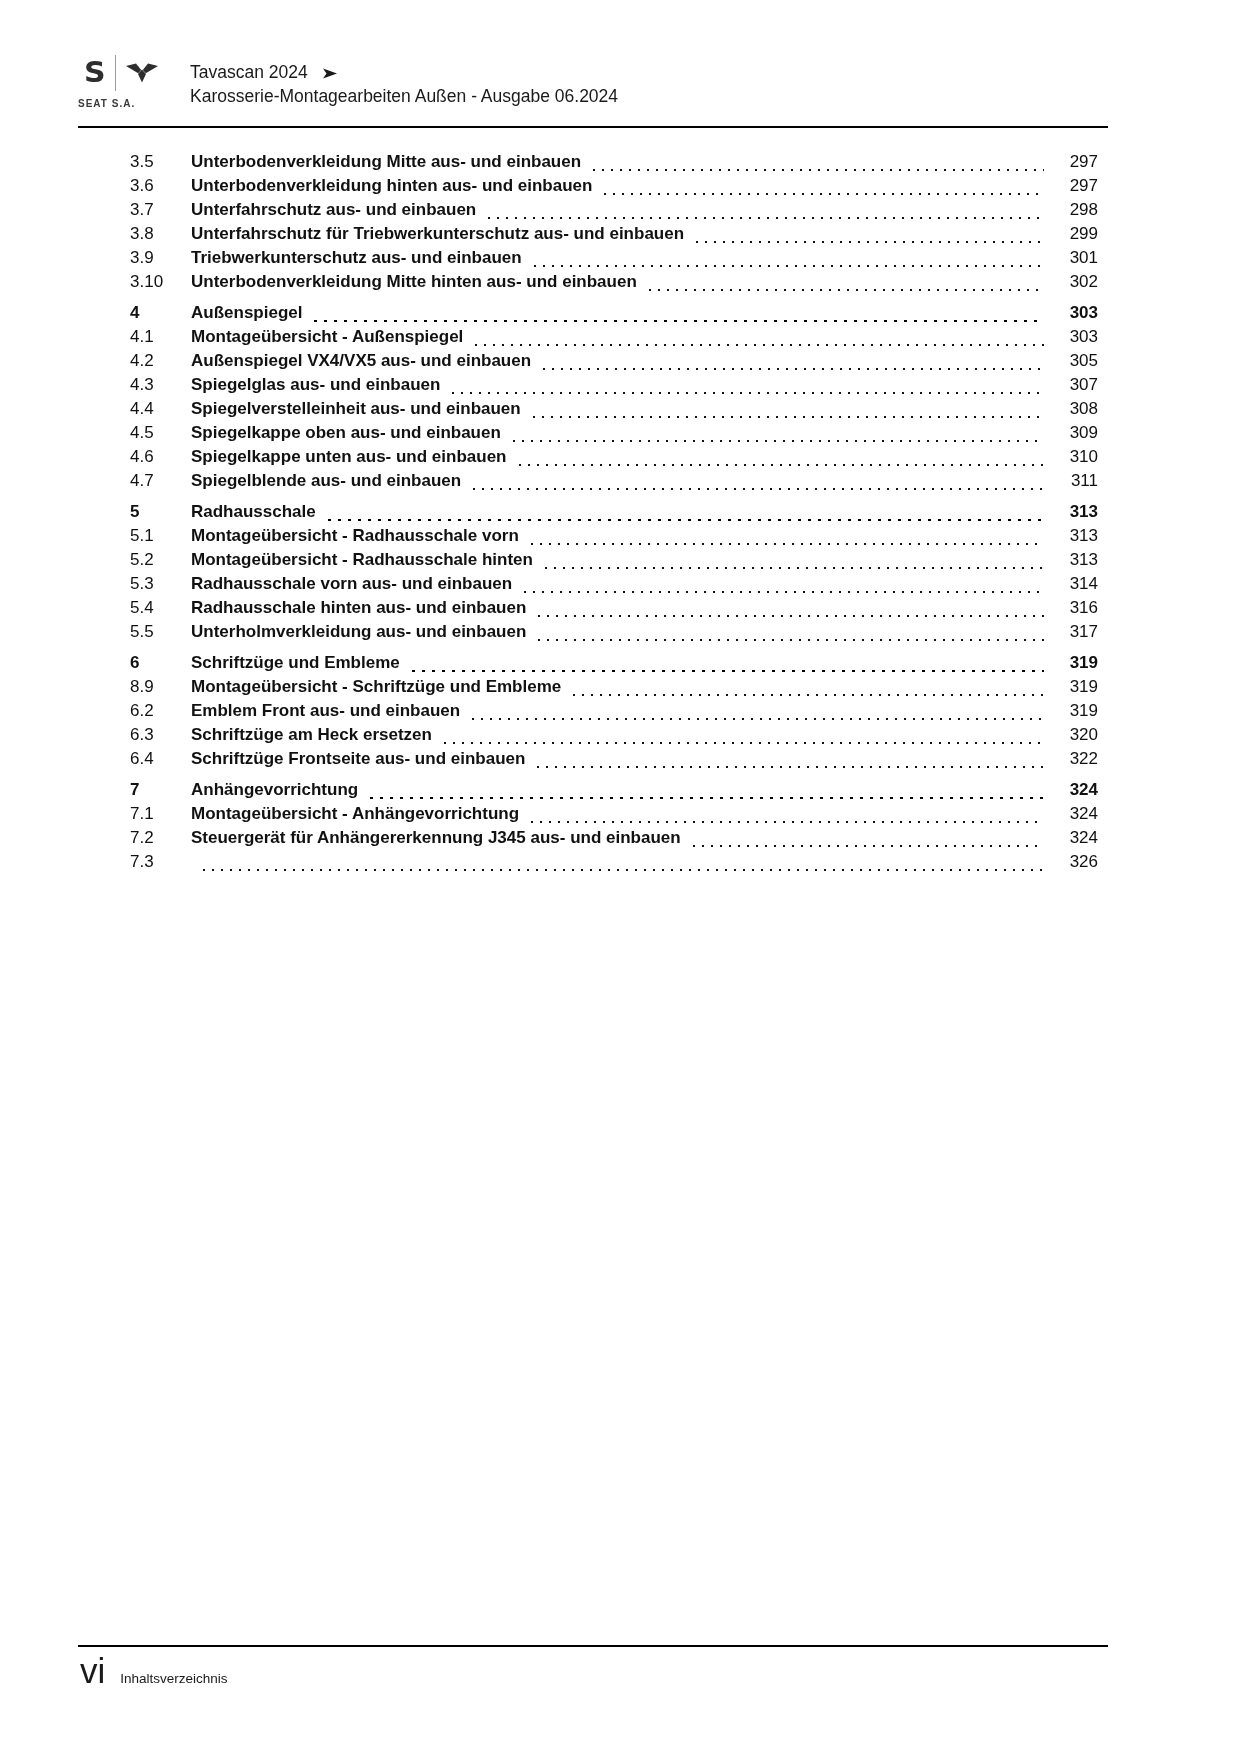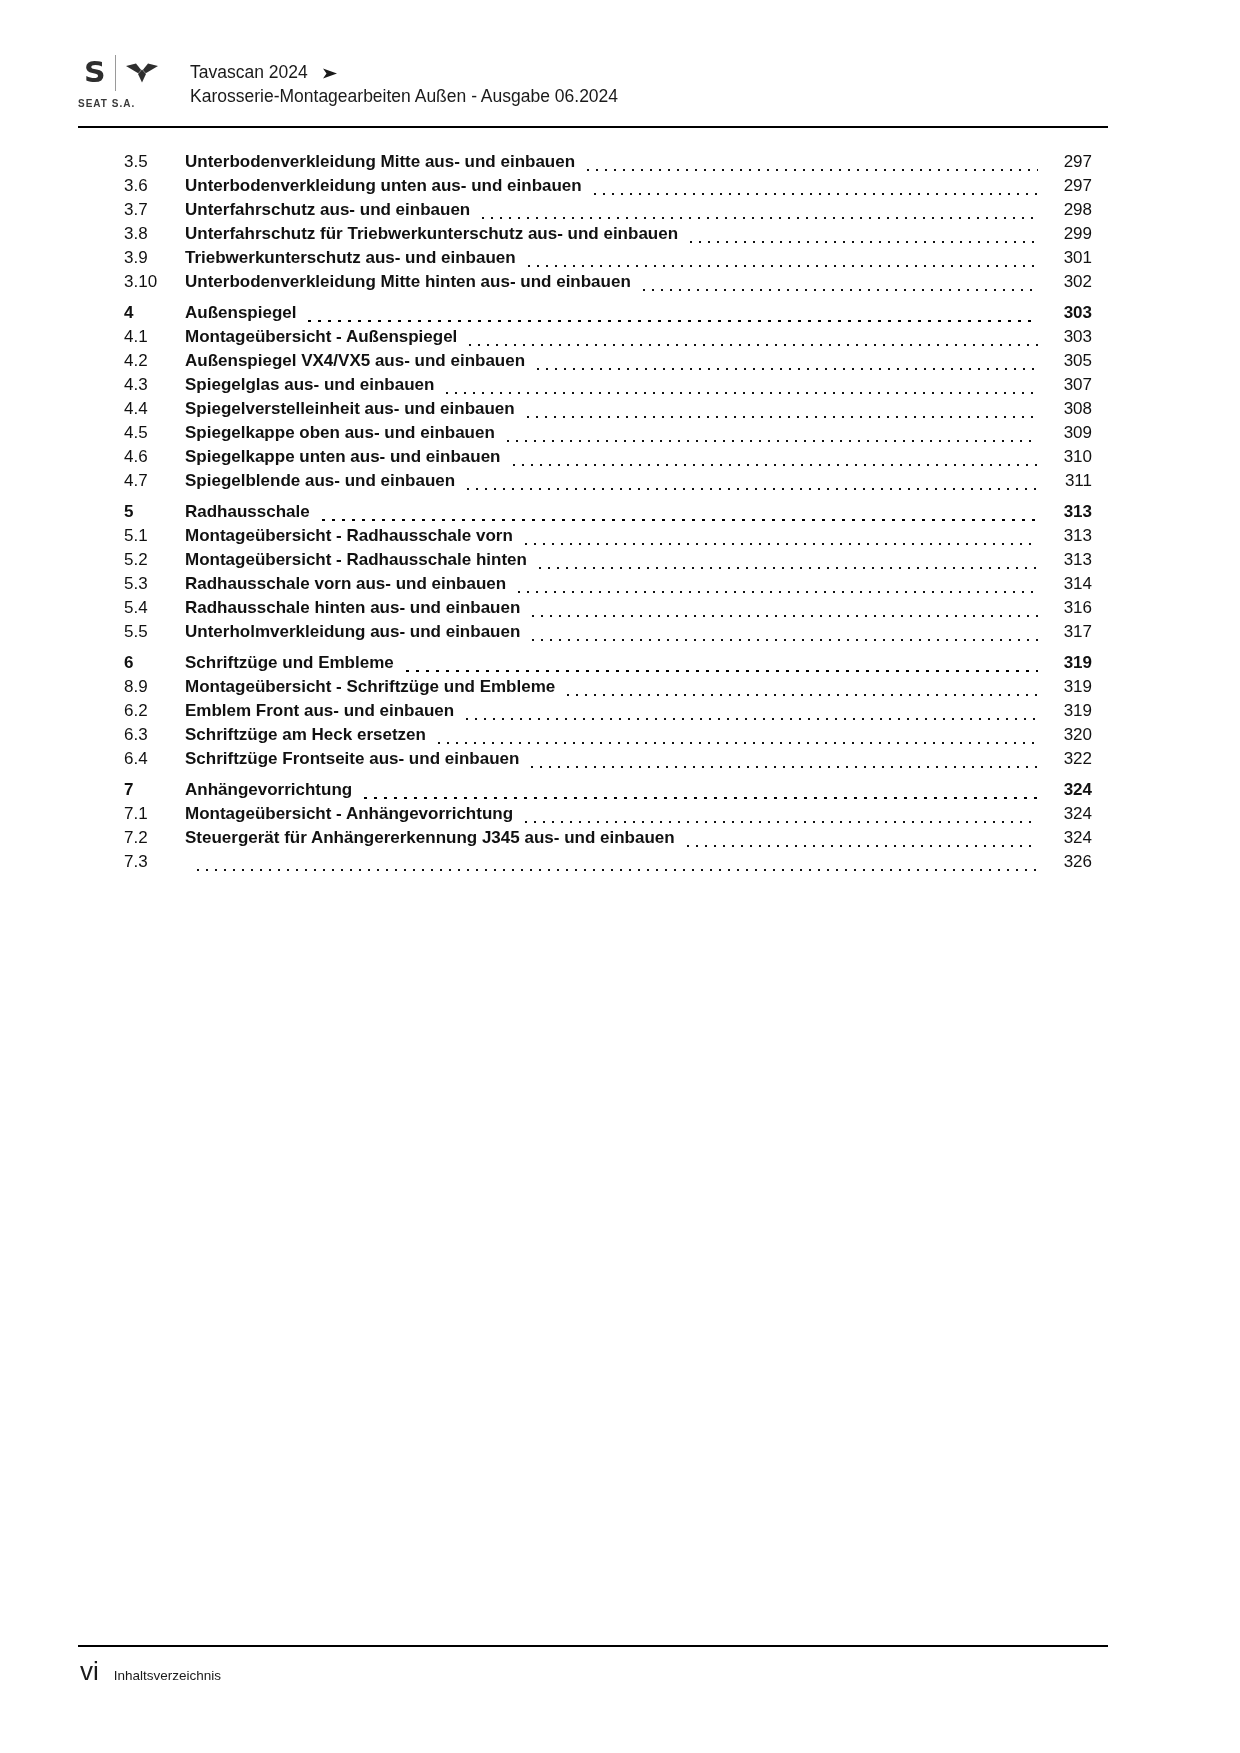--- a/index.html
+++ b/index.html
@@ -74,21 +74,21 @@
     left: 78px;
     width: 1030px;
     top: 126px;
     height: 2px;
     background: #000;
   }
 
   
   .toc {
     position: absolute;
-    left: 78px;
+    left: 84px;
     top: 152px;
     width: 1030px;
   }
   .toc-row {
     display: flex;
     align-items: baseline;
     height: 24px;
     font-size: 17px;
     white-space: nowrap;
     padding-right: 16px;
@@ -132,21 +132,21 @@
   }
   .footer {
     position: absolute;
     left: 80px;
     top: 1656px;
     display: flex;
     align-items: baseline;
     gap: 15px;
   }
   .footer .page-roman {
-    font-size: 26px;
+    font-size: 35px;
     line-height: 30px;
     color: #1a1a1a;
   }
   .footer .section-label {
     font-size: 13.5px;
     color: #1a1a1a;
   }
 </style>
 </head>
 <body>
@@ -184,21 +184,21 @@
 
   <div class="toc">
       <div class="toc-row">
       <span class="num">3.5</span>
       <span class="title">Unterbodenverkleidung Mitte aus- und einbauen</span>
       <span class="leader"></span>
       <span class="page">297</span>
     </div>
       <div class="toc-row">
       <span class="num">3.6</span>
-      <span class="title">Unterbodenverkleidung unten aus- und einbauen</span>
+      <span class="title">Unterbodenverkleidung hinten aus- und einbauen</span>
       <span class="leader"></span>
       <span class="page">297</span>
     </div>
       <div class="toc-row">
       <span class="num">3.7</span>
       <span class="title">Unterfahrschutz aus- und einbauen</span>
       <span class="leader"></span>
       <span class="page">298</span>
     </div>
       <div class="toc-row">

